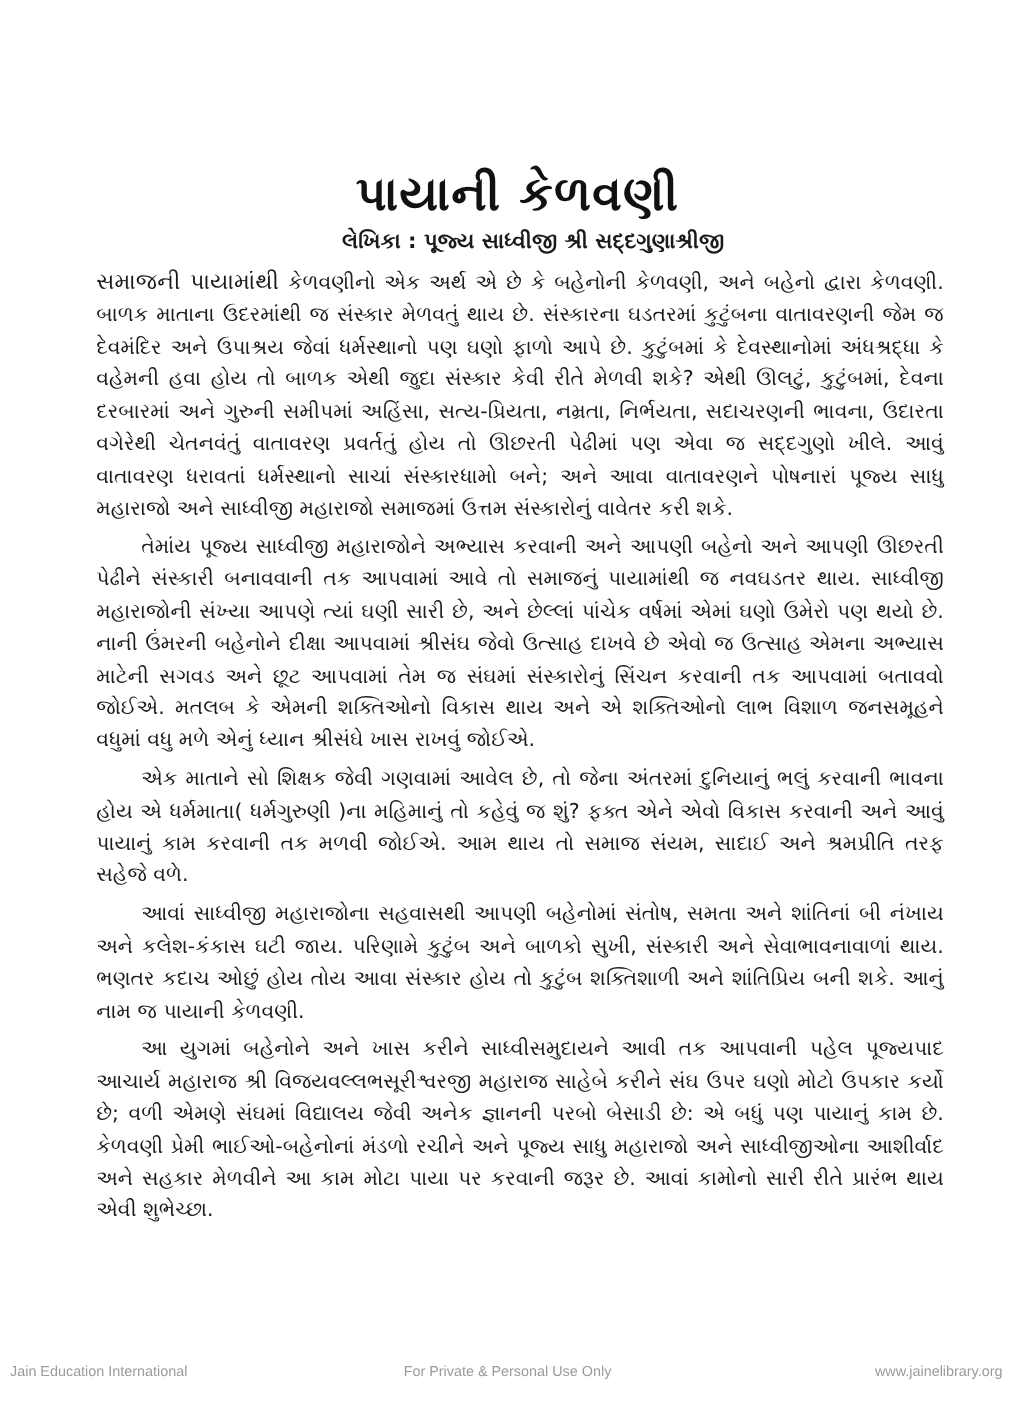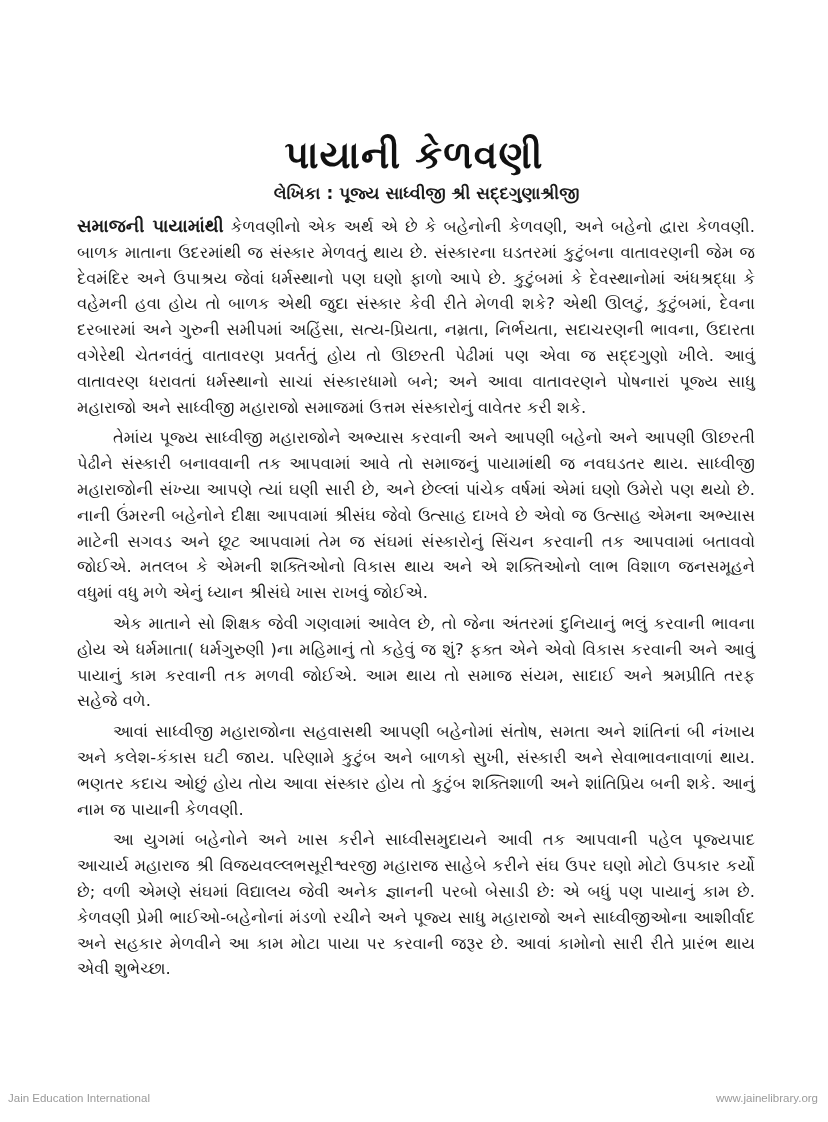--- a/index.html
+++ b/index.html
@@ -15,23 +15,23 @@
     text-align: center; font-family: "DejaVu Sans", sans-serif;
     font-size: 17px; font-weight: bold; color: #1a1a1a; padding-left: 25px;
   }
   .body {
     position: absolute; left: 77px; width: 678px; top: 213px;
     font-family: "DejaVu Sans", sans-serif; font-size: 16.4px; line-height: 25.8px;
     text-align: justify; color: #1a1a1a;
   }
   .para { margin: 0 0 5px 0; text-indent: 36px; }
   .para.first { text-indent: 0; }
-  .lead { font-weight: bold; font-size: 18px; }
+  .lead { font-weight: normal; font-size: 18px; }
   .footer {
-    position: absolute; left: 0; right: 0; top: 1092px; height: 20px;
+    position: absolute; left: 0; right: 16px; top: 1092px; height: 20px;
     font-family: "Liberation Sans", sans-serif; font-size: 11.5px; color: #9a9a9a;
   }
   .footer span { position: absolute; top: 0; }
   .f-left { left: 8px; }
   .f-center { left: 0; right: 0; text-align: center; }
   .f-right { right: 10px; }
 </style>
 </head>
 <body>
 
@@ -42,15 +42,16 @@
   <div class="body">
     <p class="para first"><span class="lead">સમાજની પાયામાંથી</span><span> કેળવણીનો એક અર્થ એ છે કે બહેનોની કેળવણી, અને બહેનો દ્વારા કેળવણી. બાળક માતાના ઉદરમાંથી જ સંસ્કાર મેળવતું થાય છે. સંસ્કારના ઘડતરમાં કુટુંબના વાતાવરણની જેમ જ દેવમંદિર અને ઉપાશ્રય જેવાં ધર્મસ્થાનો પણ ઘણો ફાળો આપે છે. કુટુંબમાં કે દેવસ્થાનોમાં અંધશ્રદ્ધા કે વહેમની હવા હોય તો બાળક એથી જુદા સંસ્કાર કેવી રીતે મેળવી શકે? એથી ઊલટું, કુટુંબમાં, દેવના દરબારમાં અને ગુરુની સમીપમાં અહિંસા, સત્ય-પ્રિયતા, નમ્રતા, નિર્ભયતા, સદાચરણની ભાવના, ઉદારતા વગેરેથી ચેતનવંતું વાતાવરણ પ્રવર્તતું હોય તો ઊછરતી પેઢીમાં પણ એવા જ સદ્દગુણો ખીલે. આવું વાતાવરણ ધરાવતાં ધર્મસ્થાનો સાચાં સંસ્કારધામો બને; અને આવા વાતાવરણને પોષનારાં પૂજ્ય સાધુ મહારાજો અને સાધ્વીજી મહારાજો સમાજમાં ઉત્તમ સંસ્કારોનું વાવેતર કરી શકે.</span></p>
     <p class="para"><span>તેમાંય પૂજ્ય સાધ્વીજી મહારાજોને અભ્યાસ કરવાની અને આપણી બહેનો અને આપણી ઊછરતી પેઢીને સંસ્કારી બનાવવાની તક આપવામાં આવે તો સમાજનું પાયામાંથી જ નવઘડતર થાય. સાધ્વીજી મહારાજોની સંખ્યા આપણે ત્યાં ઘણી સારી છે, અને છેલ્લાં પાંચેક વર્ષમાં એમાં ઘણો ઉમેરો પણ થયો છે. નાની ઉંમરની બહેનોને દીક્ષા આપવામાં શ્રીસંઘ જેવો ઉત્સાહ દાખવે છે એવો જ ઉત્સાહ એમના અભ્યાસ માટેની સગવડ અને છૂટ આપવામાં તેમ જ સંઘમાં સંસ્કારોનું સિંચન કરવાની તક આપવામાં બતાવવો જોઈએ. મતલબ કે એમની શક્તિઓનો વિકાસ થાય અને એ શક્તિઓનો લાભ વિશાળ જનસમૂહને વધુમાં વધુ મળે એનું ધ્યાન શ્રીસંઘે ખાસ રાખવું જોઈએ.</span></p>
     <p class="para"><span>એક માતાને સો શિક્ષક જેવી ગણવામાં આવેલ છે, તો જેના અંતરમાં દુનિયાનું ભલું કરવાની ભાવના હોય એ ધર્મમાતા( ધર્મગુરુણી )ના મહિમાનું તો કહેવું જ શું? ફક્ત એને એવો વિકાસ કરવાની અને આવું પાયાનું કામ કરવાની તક મળવી જોઈએ. આમ થાય તો સમાજ સંયમ, સાદાઈ અને શ્રમપ્રીતિ તરફ સહેજે વળે.</span></p>
     <p class="para"><span>આવાં સાધ્વીજી મહારાજોના સહવાસથી આપણી બહેનોમાં સંતોષ, સમતા અને શાંતિનાં બી નંખાય અને કલેશ-કંકાસ ઘટી જાય. પરિણામે કુટુંબ અને બાળકો સુખી, સંસ્કારી અને સેવાભાવનાવાળાં થાય. ભણતર કદાચ ઓછું હોય તોય આવા સંસ્કાર હોય તો કુટુંબ શક્તિશાળી અને શાંતિપ્રિય બની શકે. આનું નામ જ પાયાની કેળવણી.</span></p>
     <p class="para"><span>આ યુગમાં બહેનોને અને ખાસ કરીને સાધ્વીસમુદાયને આવી તક આપવાની પહેલ પૂજ્યપાદ આચાર્ય મહારાજ શ્રી વિજયવલ્લભસૂરીશ્વરજી મહારાજ સાહેબે કરીને સંઘ ઉપર ઘણો મોટો ઉપકાર કર્યો છે; વળી એમણે સંઘમાં વિદ્યાલય જેવી અનેક જ્ઞાનની પરબો બેસાડી છે: એ બધું પણ પાયાનું કામ છે. કેળવણી પ્રેમી ભાઈઓ-બહેનોનાં મંડળો રચીને અને પૂજ્ય સાધુ મહારાજો અને સાધ્વીજીઓના આશીર્વાદ અને સહકાર મેળવીને આ કામ મોટા પાયા પર કરવાની જરૂર છે. આવાં કામોનો સારી રીતે પ્રારંભ થાય એવી શુભેચ્છા.</span></p>
   </div>
 
   <div class="footer">
     <span class="f-left">Jain Education International</span>
+    <span class="f-center">For Private &amp; Personal Use Only</span>
     <span class="f-right">www.jainelibrary.org</span>
   </div>
 </div>
 
 </body></html>

